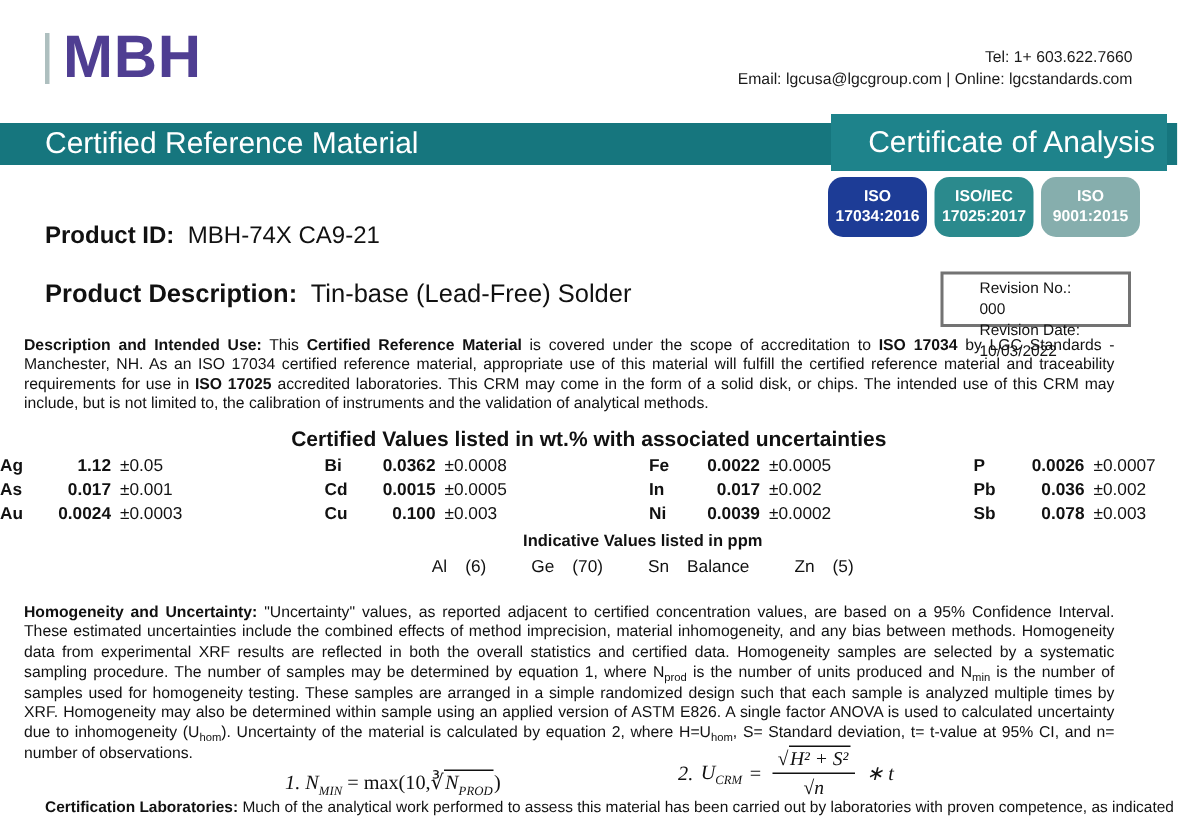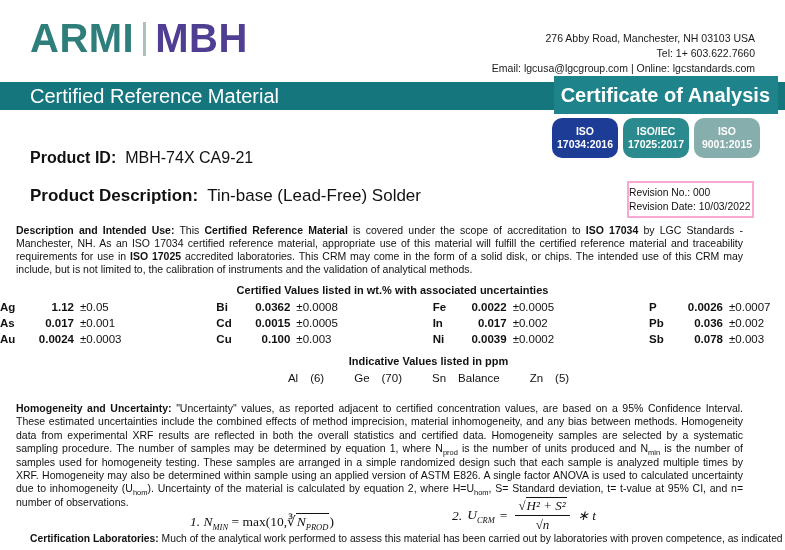--- a/index.html
+++ b/index.html
@@ -10,43 +10,43 @@
         font-size:40px;font-weight:bold;letter-spacing:0.5px;}
   .logo-armi{color:#2E7E7C;}
   .logo-sep{width:3px;height:34px;background:#AEBFBF;}
   .logo-mbh{color:#4F3E92;}
   
   .contact{position:absolute;top:31px;right:30px;text-align:right;font-size:10.5px;line-height:15px;color:#1a1a1a;}
   
   .banner-bar{position:absolute;left:0;top:82px;width:785px;height:28px;background:#16767E;}
   .banner-highlight{position:absolute;top:76px;right:7px;width:224px;height:38px;background:#1E838B;}
   .banner-left{position:absolute;left:30px;top:85px;font-size:20px;color:#fff;}
-  .banner-right{position:absolute;right:15px;top:84px;font-size:20px;color:#fff;font-weight:bold;}
+  .banner-right{position:absolute;right:15px;top:84px;font-size:20px;color:#fff;}
   
   .badges{position:absolute;top:118px;right:25px;display:flex;gap:5px;}
   .badge{width:66px;height:40px;border-radius:10px;color:#fff;font-weight:bold;font-size:10.5px;
          line-height:13px;display:flex;flex-direction:column;align-items:center;justify-content:center;text-align:center;}
   .badge-blue{background:#1D3C96;}.badge-teal{background:#2B8A8D;}.badge-sage{background:#86AEAD;}
   
   .product-id{position:absolute;left:30px;top:149px;font-size:16px;}
   .product-desc{position:absolute;left:30px;top:186px;font-size:17px;}
   .plabel{font-weight:bold;}
   .pvalue{margin-left:9px;}
   
   .revision{position:absolute;left:627px;top:181px;width:127px;height:37px;box-sizing:border-box;
-            border:2px solid #f9a8d4;padding:3px 0;font-size:10.3px;line-height:14px;background:#fff;}
+            border:2px solid #737373;padding:3px 24px;font-size:10.3px;line-height:14px;background:#fff;}
   
   .body-par{position:absolute;left:16px;width:727px;font-size:10.5px;line-height:13px;text-align:justify;color:#111;margin:0;}
   #desc-par{top:224px;}
   #homog-par{top:402px;line-height:13.4px;}
   .b{font-weight:bold;}
   sub.s{font-size:7.5px;line-height:0;}
   
   .cv{position:absolute;left:0;top:284px;width:785px;text-align:center;}
-  .cv-title{font-weight:bold;font-size:11px;margin-bottom:3px;}
+  .cv-title{font-weight:bold;font-size:14px;margin-bottom:3px;}
   .cv-row{display:flex;justify-content:space-between;gap:18px;line-height:16px;font-size:11.5px;}
   .cv-cell{display:flex;}
   .cv-el{width:24px;text-align:left;font-weight:bold;}
   .cv-val{width:50px;text-align:right;font-weight:bold;}
   .cv-unc{width:56px;text-align:left;margin-left:6px;}
   
   .iv{position:absolute;left:0;top:355px;width:785px;text-align:center;margin-left:36px;}
   .iv-title{font-weight:bold;font-size:11px;margin-bottom:5px;}
   .iv-row{display:flex;justify-content:center;gap:30px;font-size:11.5px;}
   .iv-item{display:flex;gap:12px;}
@@ -62,27 +62,25 @@
   .frac-den{padding-top:1px;}
   
   .certif{position:absolute;left:30px;top:533px;width:750px;font-size:10.3px;white-space:nowrap;margin:0;}
 </style>
 </head>
 <body>
 
 <div class="page">
 
   <div class="logo">
-    <span class="logo-armi">ARMI</span>
     <span class="logo-sep"></span>
     <span class="logo-mbh">MBH</span>
   </div>
 
   <div class="contact">
-    <div>276 Abby Road, Manchester, NH 03103 USA</div>
     <div>Tel: 1+ 603.622.7660</div>
     <div>Email: lgcusa@lgcgroup.com  |  Online: lgcstandards.com</div>
   </div>
 
   <div class="banner-bar"></div>
   <div class="banner-highlight"></div>
   <div class="banner-left">Certified Reference Material</div>
   <div class="banner-right">Certificate of Analysis</div>
 
   <div class="badges">

